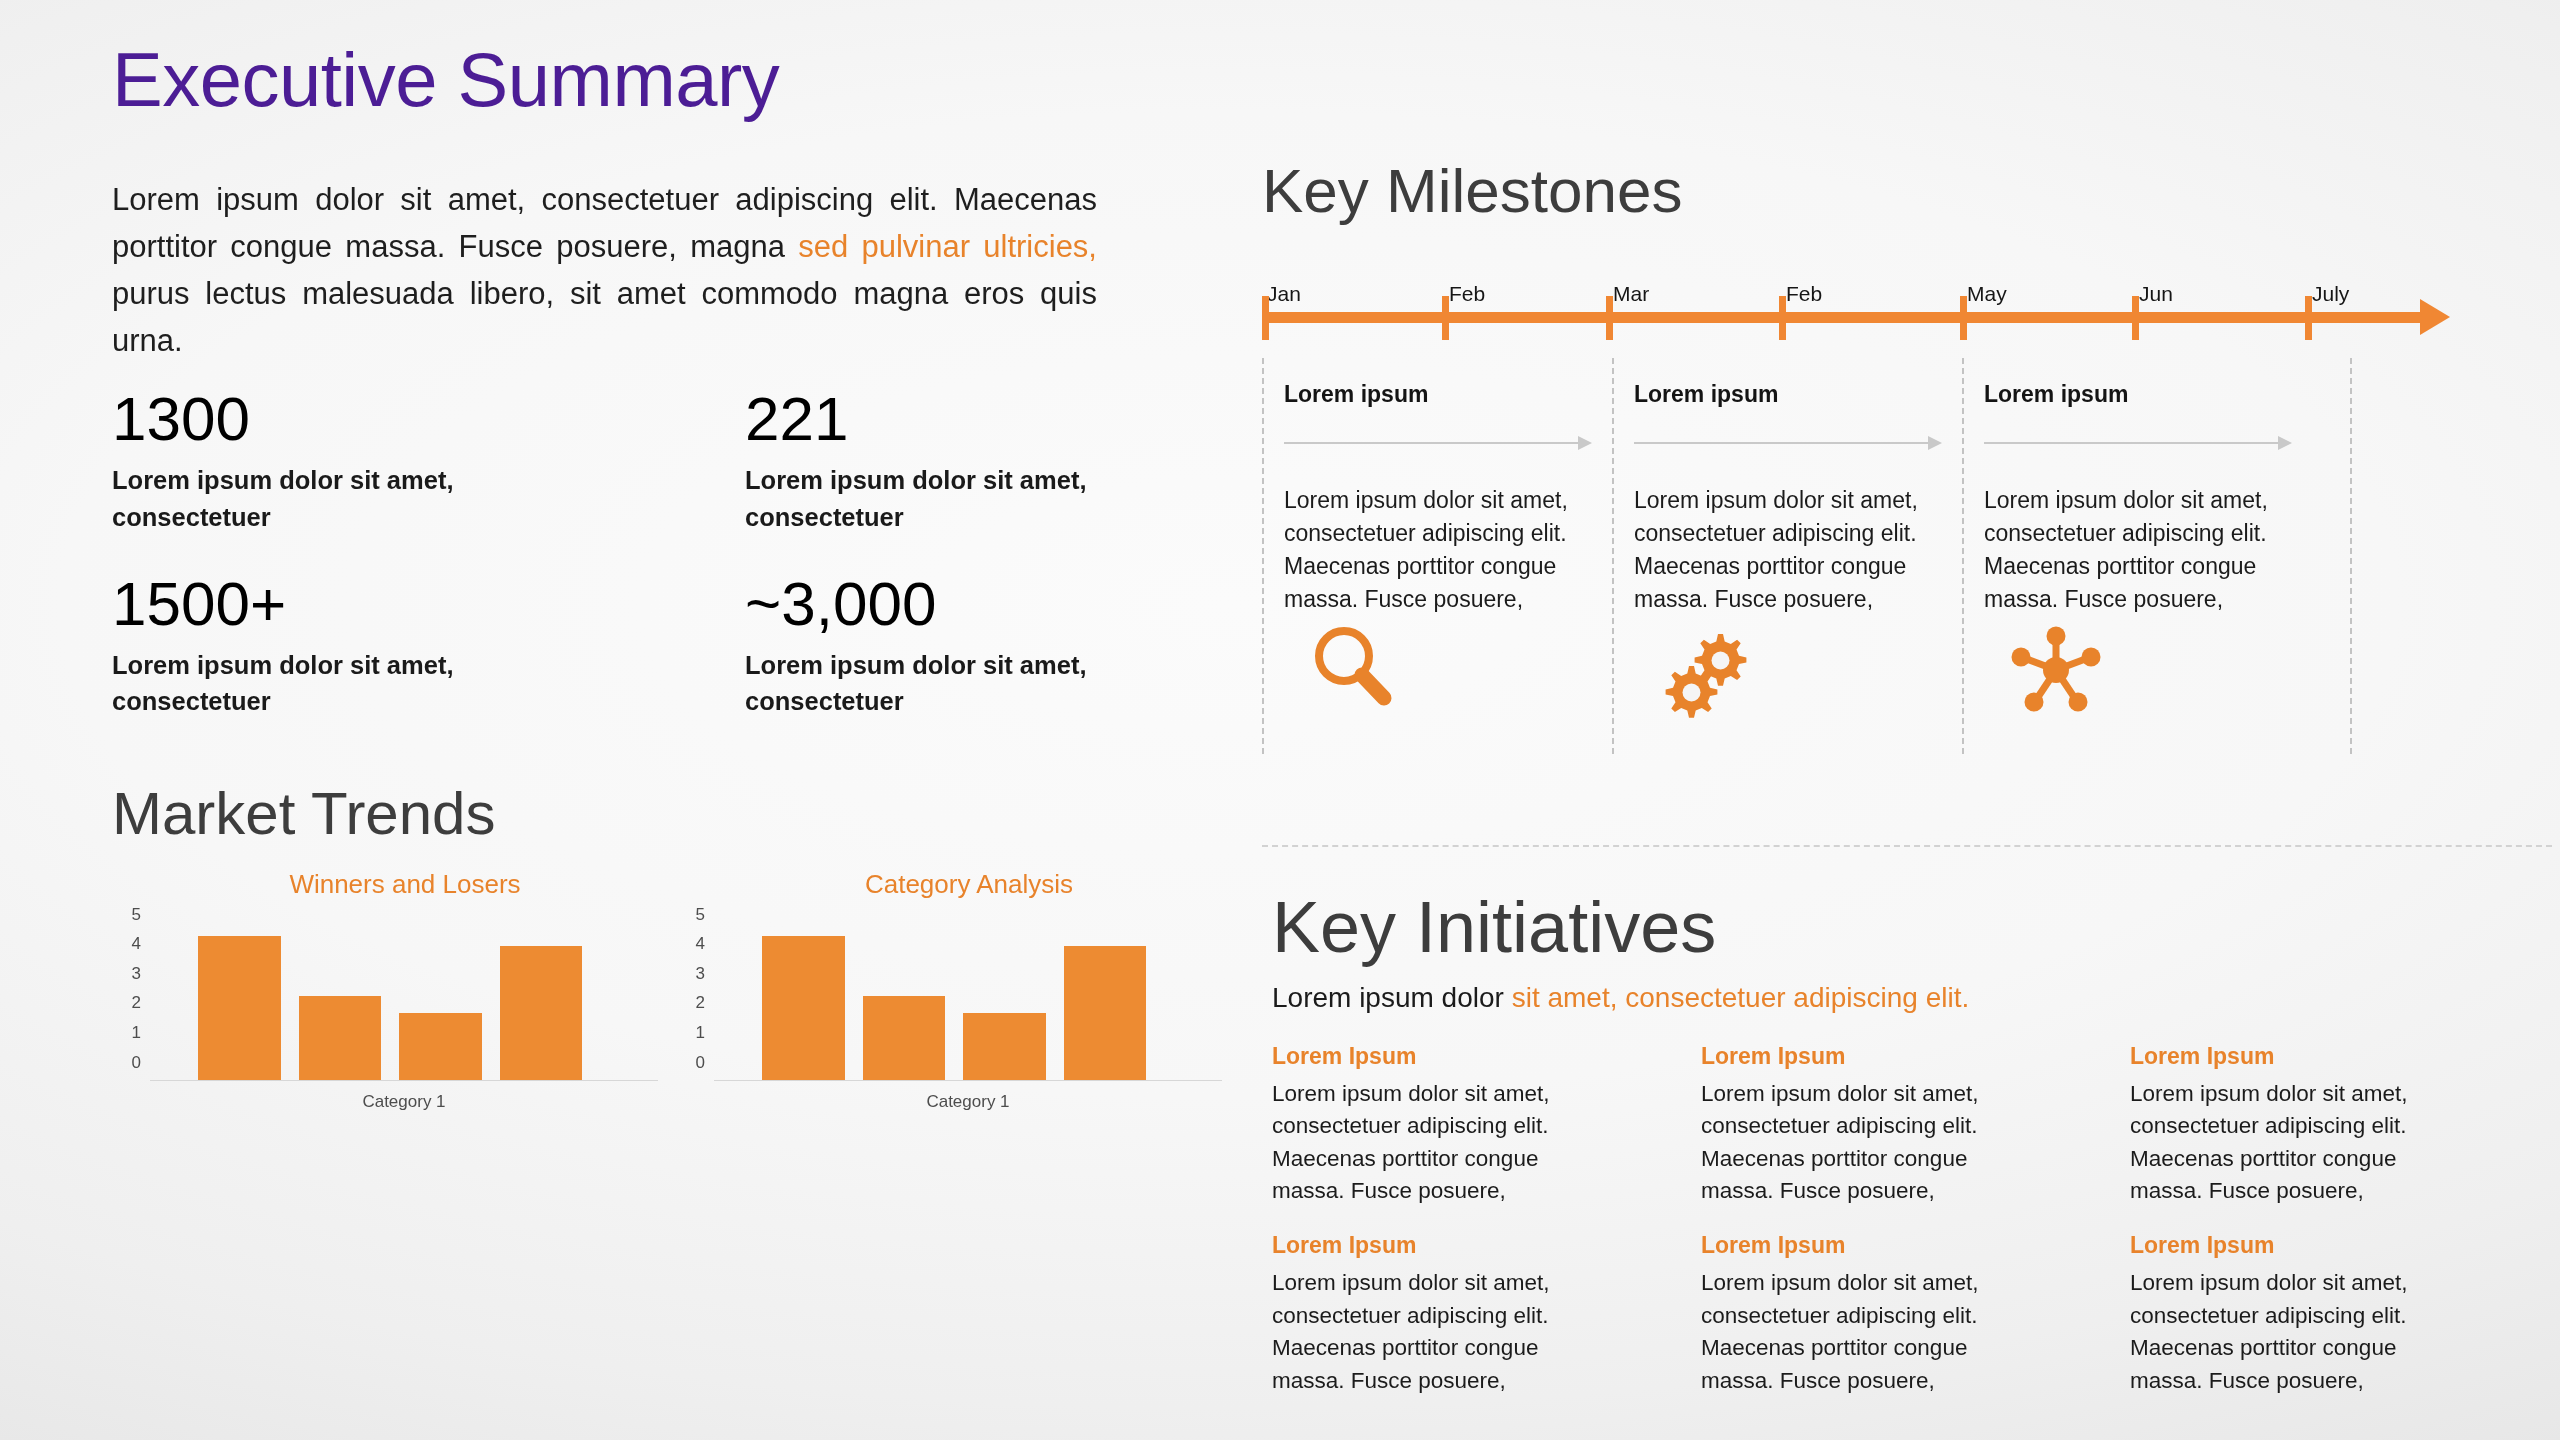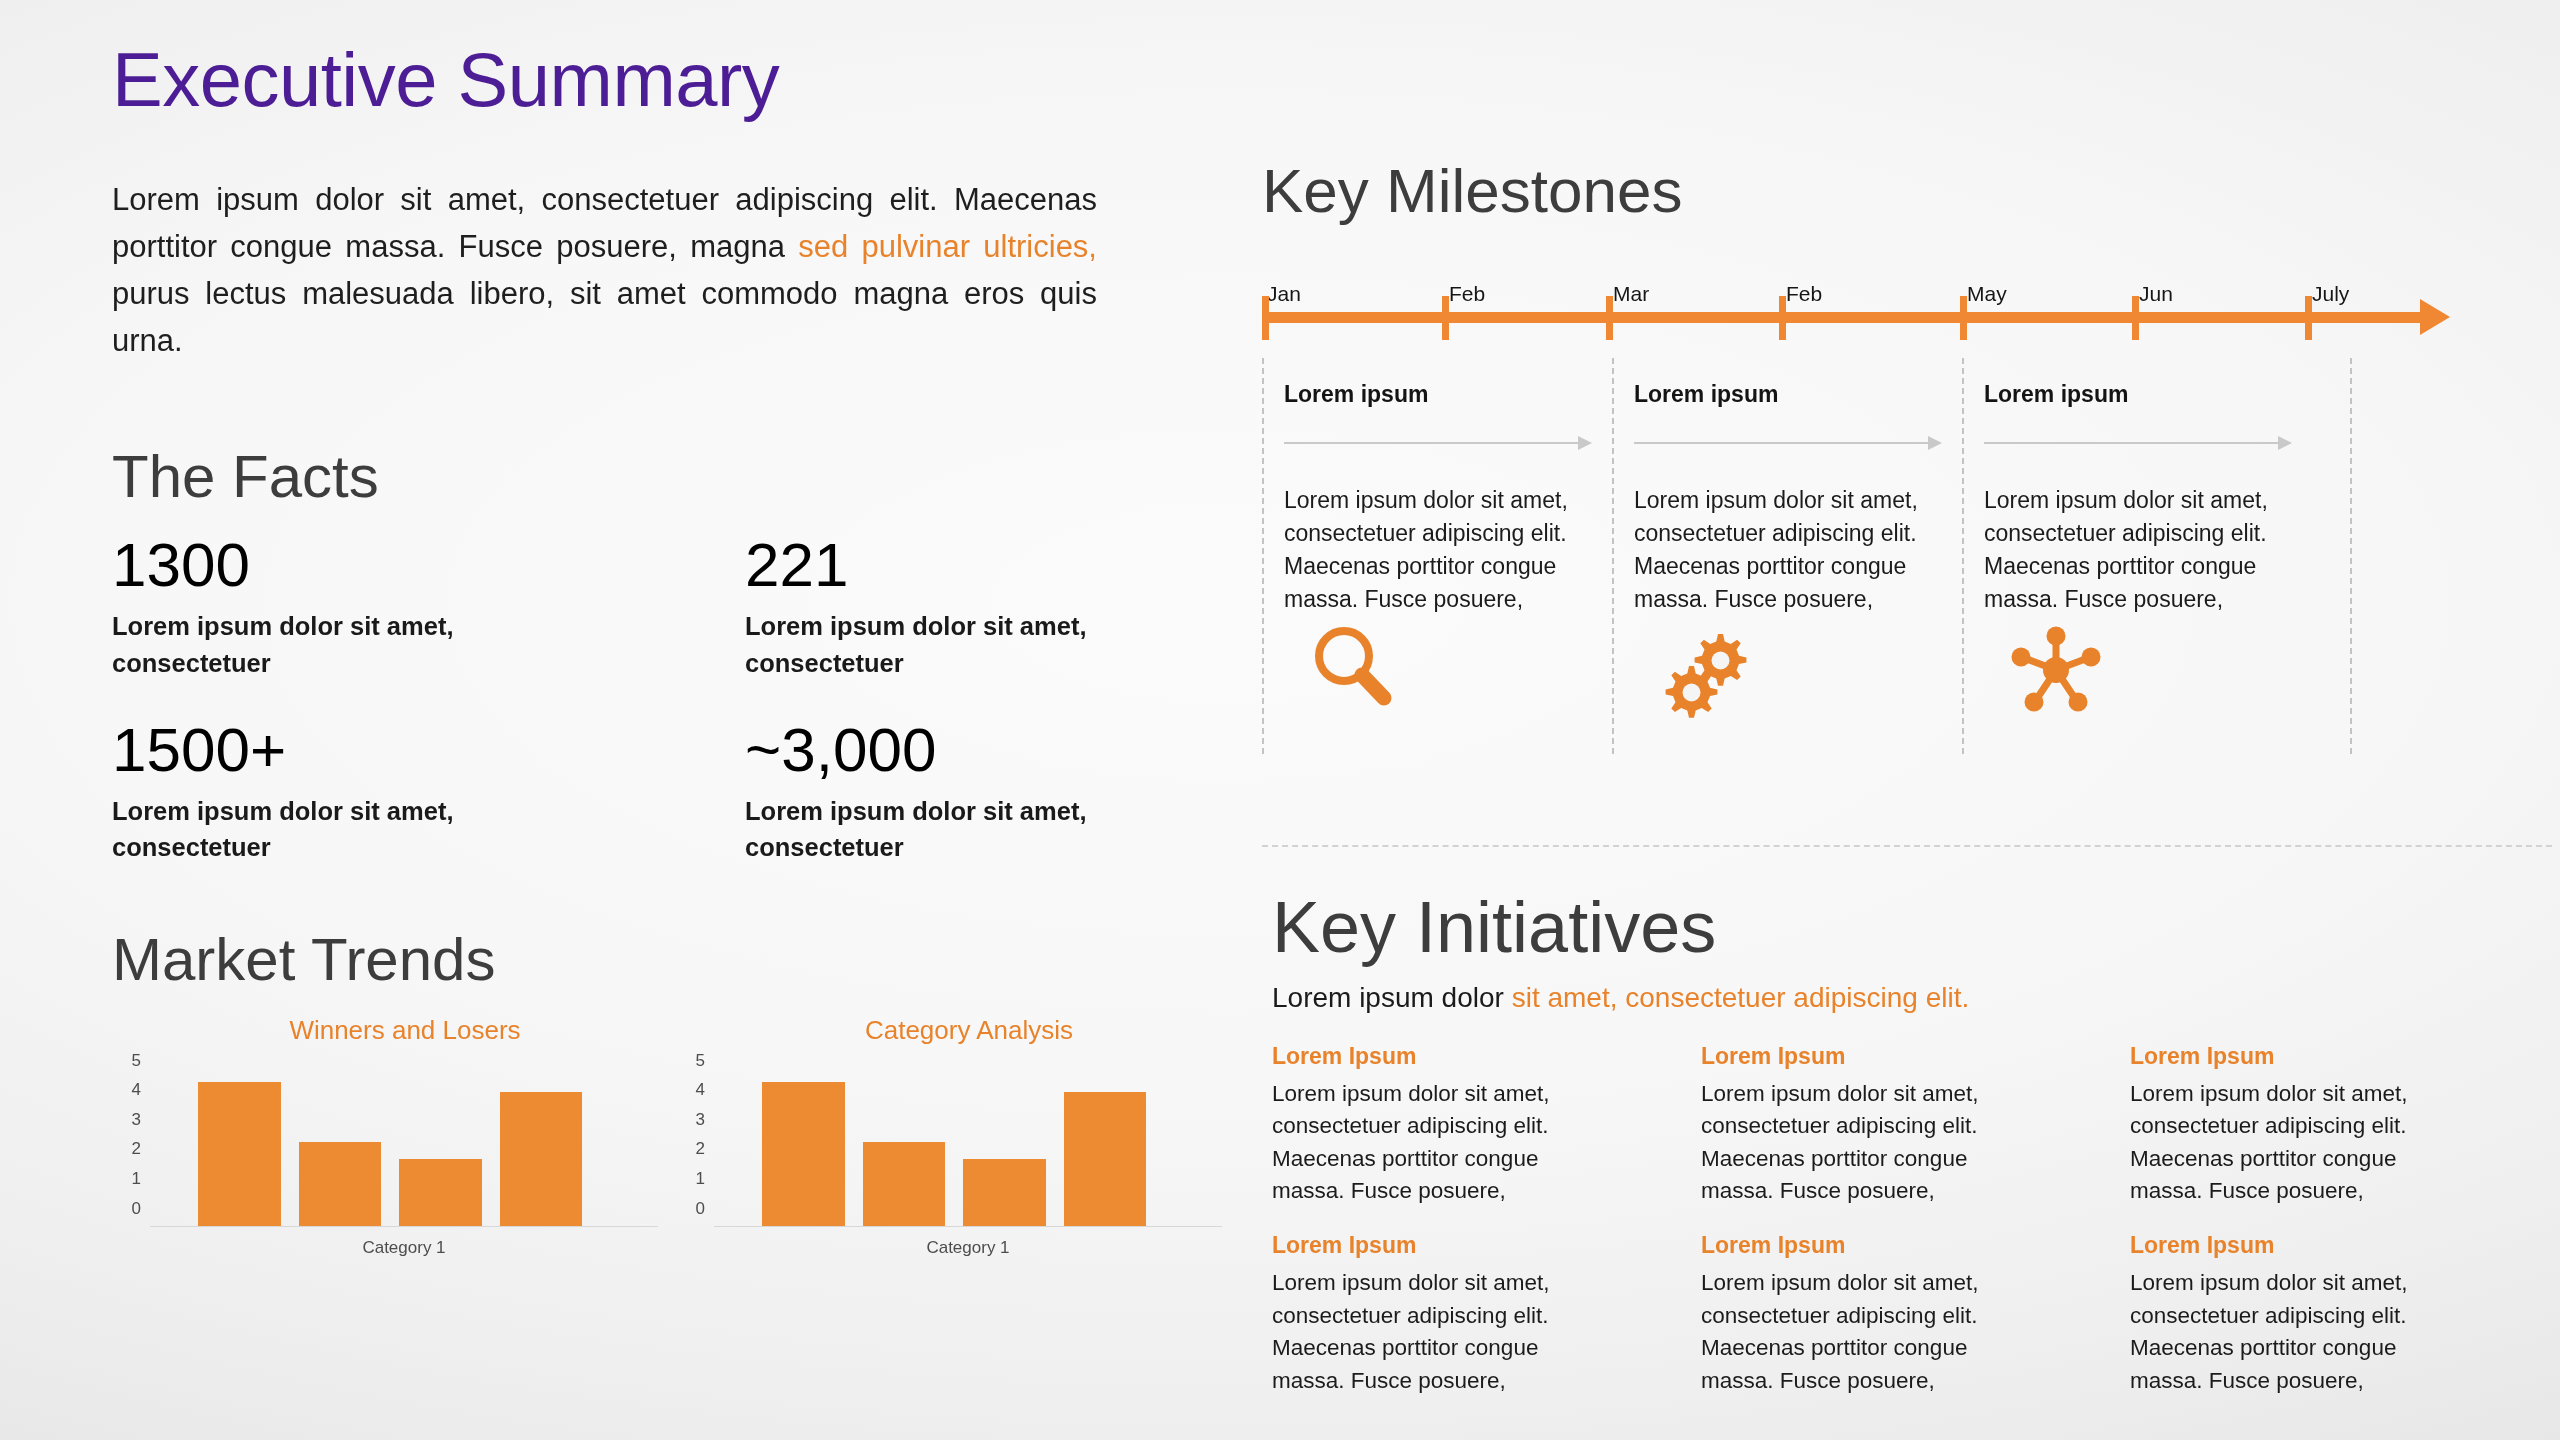--- a/index.html
+++ b/index.html
@@ -348,21 +348,20 @@
 <div class="slide">
 
   <div class="left-col">
 
     <h1 class="slide-title">Executive Summary</h1>
 
     <p class="intro-paragraph">
       <span>Lorem ipsum dolor sit amet, consectetuer adipiscing elit. Maecenas porttitor congue massa. Fusce posuere, magna </span><span class="accent-text">sed pulvinar ultricies,</span><span> purus lectus malesuada libero, sit amet commodo magna eros quis urna.</span>
     </p>
 
-    <h2 class="section-heading facts-heading">The Facts</h2>
 
     <div class="facts-grid">
 
       <div>
         <div class="fact-number">1300</div>
         <div class="fact-label">Lorem ipsum dolor sit amet, consectetuer</div>
       </div>
 
       <div>
         <div class="fact-number">221</div>

